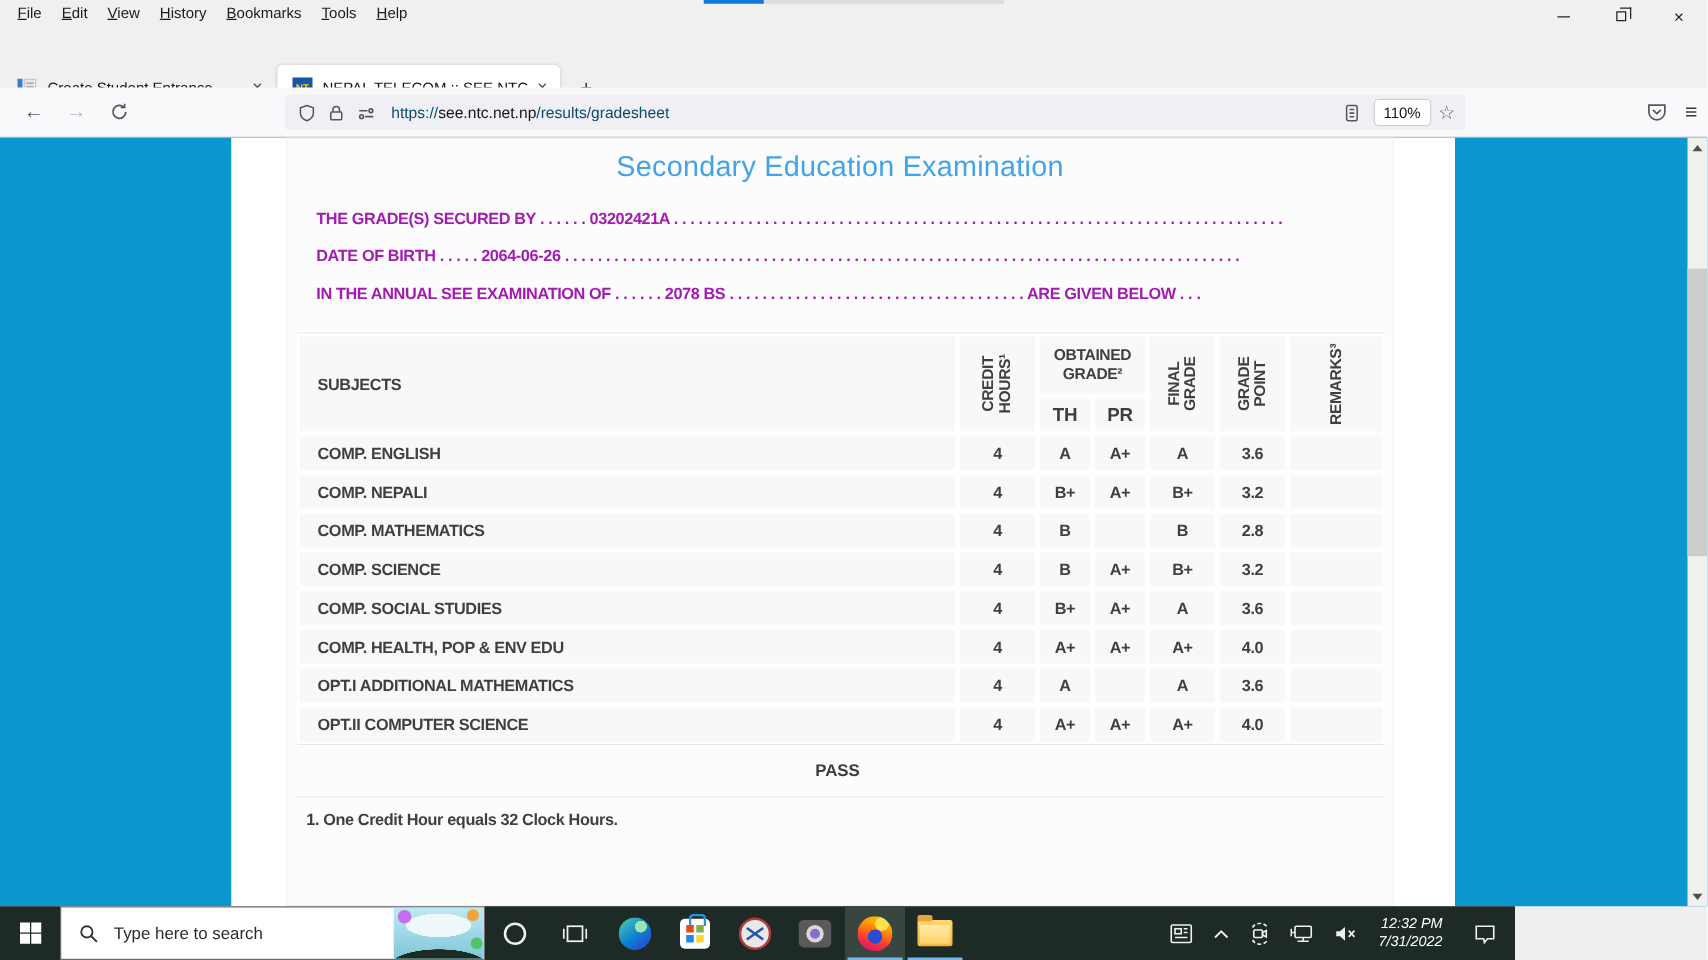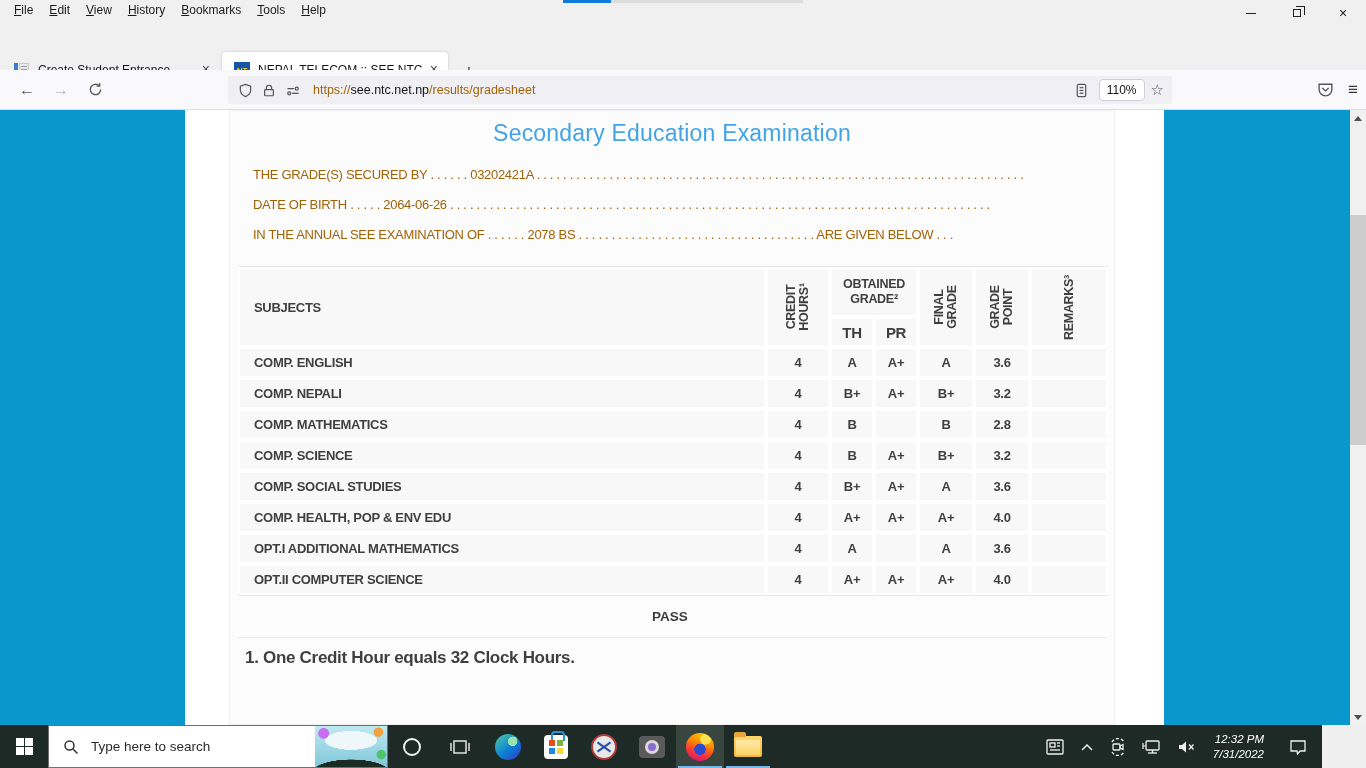--- a/index.html
+++ b/index.html
@@ -37,35 +37,35 @@
 
   
   .navbar { position:absolute; left:0; top:70px; width:1366px; height:40px; background:#f9f9fb; border-bottom:1px solid #dfdfe2; }
   .nav-icons { position:absolute; left:10px; top:0; height:39px; display:flex; align-items:center; }
   .nav-btn { width:34px; height:30px; display:flex; align-items:center; justify-content:center; font-size:16px; color:#55555e; border-radius:4px; }
   .nav-btn.disabled { color:#b8b8c0; }
   .urlbar { position:absolute; left:228px; top:6px; width:944px; height:28px; background:#f0f0f4; border-radius:3px; display:flex; align-items:center; }
   .urlbar svg { flex:0 0 auto; }
   .url-icon { margin-left:10px; }
   .url-text { font-size:12.5px; margin-left:12px; white-space:nowrap; overflow:hidden; flex:1 1 auto; }
-  .url-dim { color:#a16207; }
+  .url-dim { color:#0c4a6e; }
   .url-host { color:#15141a; }
   .zoom-chip { background:#fff; border:1px solid #cfcfd8; border-radius:4px; font-size:12px; color:#15141a; padding:3px 7px; margin:0 6px; flex:0 0 auto; }
   .star-btn { font-size:15px; color:#55555e; margin-right:8px; flex:0 0 auto; }
   .nav-right { position:absolute; right:8px; top:0; height:39px; display:flex; align-items:center; gap:14px; }
   .hamburger { font-size:17px; color:#3a3a3e; }
 
   
   .content { position:absolute; left:0; top:110px; width:1366px; height:615px; background:#0997ce; overflow:hidden; }
   .page-white { position:absolute; left:185px; top:0; width:979px; height:615px; background:#ffffff; }
   .panel { position:absolute; left:44px; top:0; width:886px; height:615px; background:#fcfcfc; border:1px solid #f0f0f0; padding:0 8px; overflow:hidden; }
   .see-title { margin-top:9px; text-align:center; font-size:23px; color:#42a4e4; font-weight:400; letter-spacing:0.2px; }
   .sheet-heading { margin-top:11px; text-align:center; font-size:14.5px; font-weight:bold; color:#3d3d3d; letter-spacing:-0.2px; }
   .info-lines { margin:13px 0 0 15px; }
-  .info-line { width:792px; white-space:nowrap; overflow:hidden; font-size:13px; font-weight:normal; color:#a16207; line-height:30px; letter-spacing:-0.3px; }
+  .info-line { width:792px; white-space:nowrap; overflow:hidden; font-size:13px; font-weight:bold; color:#a21caf; line-height:30px; letter-spacing:-0.3px; }
 
   table.grades { margin-top:16px; width:870px; border-collapse:separate; border-spacing:0; table-layout:fixed;
                  border-top:1px solid #e7e7e7; border-bottom:1px solid #e7e7e7; }
   table.grades th, table.grades td { background:#f8f8f9; border:2px solid #ffffff; font-weight:bold; color:#3f3f3f; letter-spacing:-0.3px; }
   th.subjects { width:528px; text-align:left; padding-left:14px; font-size:13px; }
   .c-credit { width:64px; } .c-th { width:44px; } .c-pr { width:44px; }
   .c-final { width:56px; } .c-gp { width:56px; } .c-rem { width:78px; }
   tr.hrow1 { height:50px; } tr.hrow2 { height:30px; }
   .vwrap { display:flex; align-items:center; justify-content:center; height:100%; }
   .vtext { transform:rotate(-90deg); font-size:12.5px; line-height:13px; text-align:center; white-space:nowrap; }
@@ -73,32 +73,32 @@
   th.obtained { font-size:12.5px; text-align:center; line-height:15px; padding:2px 6px; }
   th.sub { font-size:15px; text-align:center; }
   tbody tr { height:31px; }
   tbody td { font-size:13px; }
   td.subj { text-align:left; padding-left:14px; }
   td.ctr { text-align:center; }
 
   .gpa-line { margin-top:19px; text-align:right; padding-right:4px; font-size:13.5px; font-weight:bold; color:#3d3d3d; letter-spacing:-0.3px; }
   .pass-line { margin-top:13px; text-align:center; padding-right:4px; font-size:13.5px; font-weight:bold; color:#3d3d3d; }
   .foot-divider { margin-top:13px; border:none; border-top:1px solid #ececec; }
-  .footnote { margin:10px 0 0 7px; font-size:17px; font-weight:bold; color:#3f3f3f; letter-spacing:-0.3px; }
+  .footnote { margin:10px 0 0 7px; font-size:13px; font-weight:bold; color:#3f3f3f; letter-spacing:-0.3px; }
 
   
   .scrollbar { position:absolute; right:0; top:0; width:16px; height:615px; background:#f0f0f0; }
   .sb-arrow { position:absolute; left:0; width:16px; height:16px; display:flex; align-items:center; justify-content:center; }
   .sb-up { top:0; } .sb-down { bottom:0; }
   .tri-up { width:0; height:0; border-left:4px solid transparent; border-right:4px solid transparent; border-bottom:5px solid #505050; }
   .tri-down { width:0; height:0; border-left:4px solid transparent; border-right:4px solid transparent; border-top:5px solid #505050; }
   .sb-thumb { position:absolute; left:0; top:105px; width:16px; height:230px; background:#cdcdcd; }
 
   
-  .taskbar { position:absolute; left:0; top:725px; width:1322px; height:43px; background:#1e2a25; display:flex; align-items:stretch; }
+  .taskbar { position:absolute; left:0; top:725px; width:1212px; height:43px; background:#1e2a25; display:flex; align-items:stretch; }
   .tb-btn { width:48px; display:flex; align-items:center; justify-content:center; position:relative; }
   .tb-btn.active-app { background:#38463f; }
   .app-underline { position:absolute; left:2px; bottom:0; width:44px; height:2px; background:#76b9ed; }
   .win-logo { display:grid; grid-template-columns:8px 8px; grid-template-rows:8px 8px; gap:1px; }
   .win-logo i { background:#fff; }
   .searchbox { width:340px; background:#ffffff; border:1px solid #6f6f6f; display:flex; align-items:center; position:relative; overflow:hidden; }
   .searchbox .mag { margin-left:14px; }
   .search-text { font-size:13.5px; color:#2b2b2b; margin-left:12px; white-space:nowrap; }
   .search-art { position:absolute; right:0; top:0; width:72px; height:41px;
     background:

